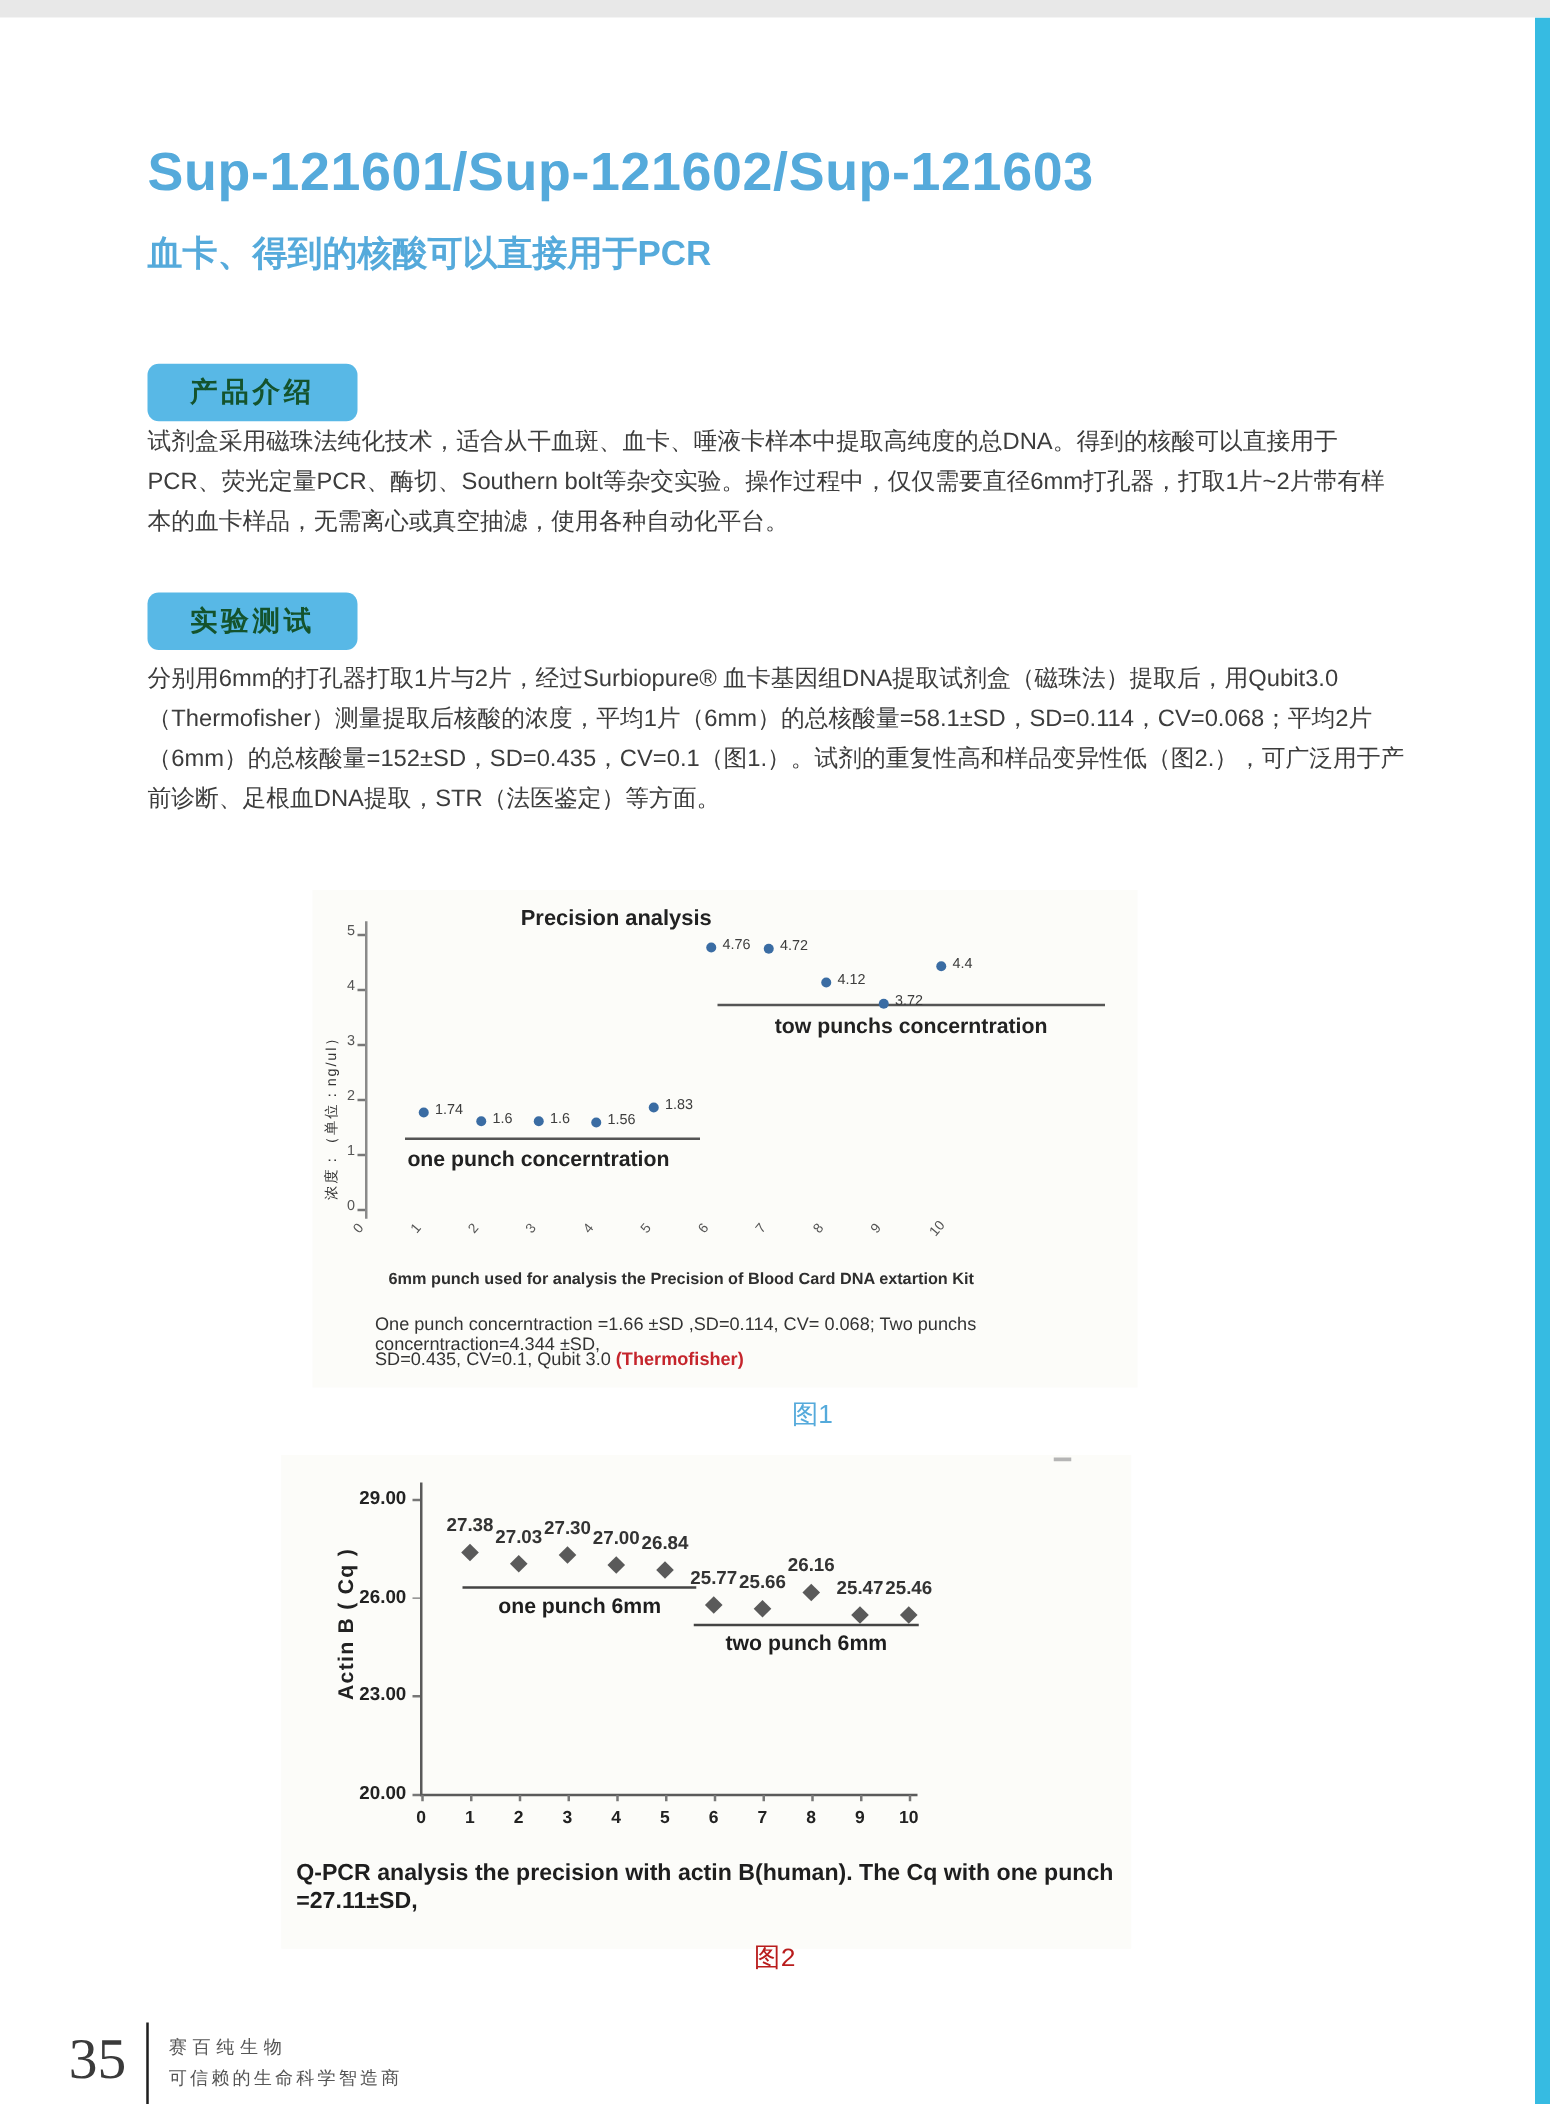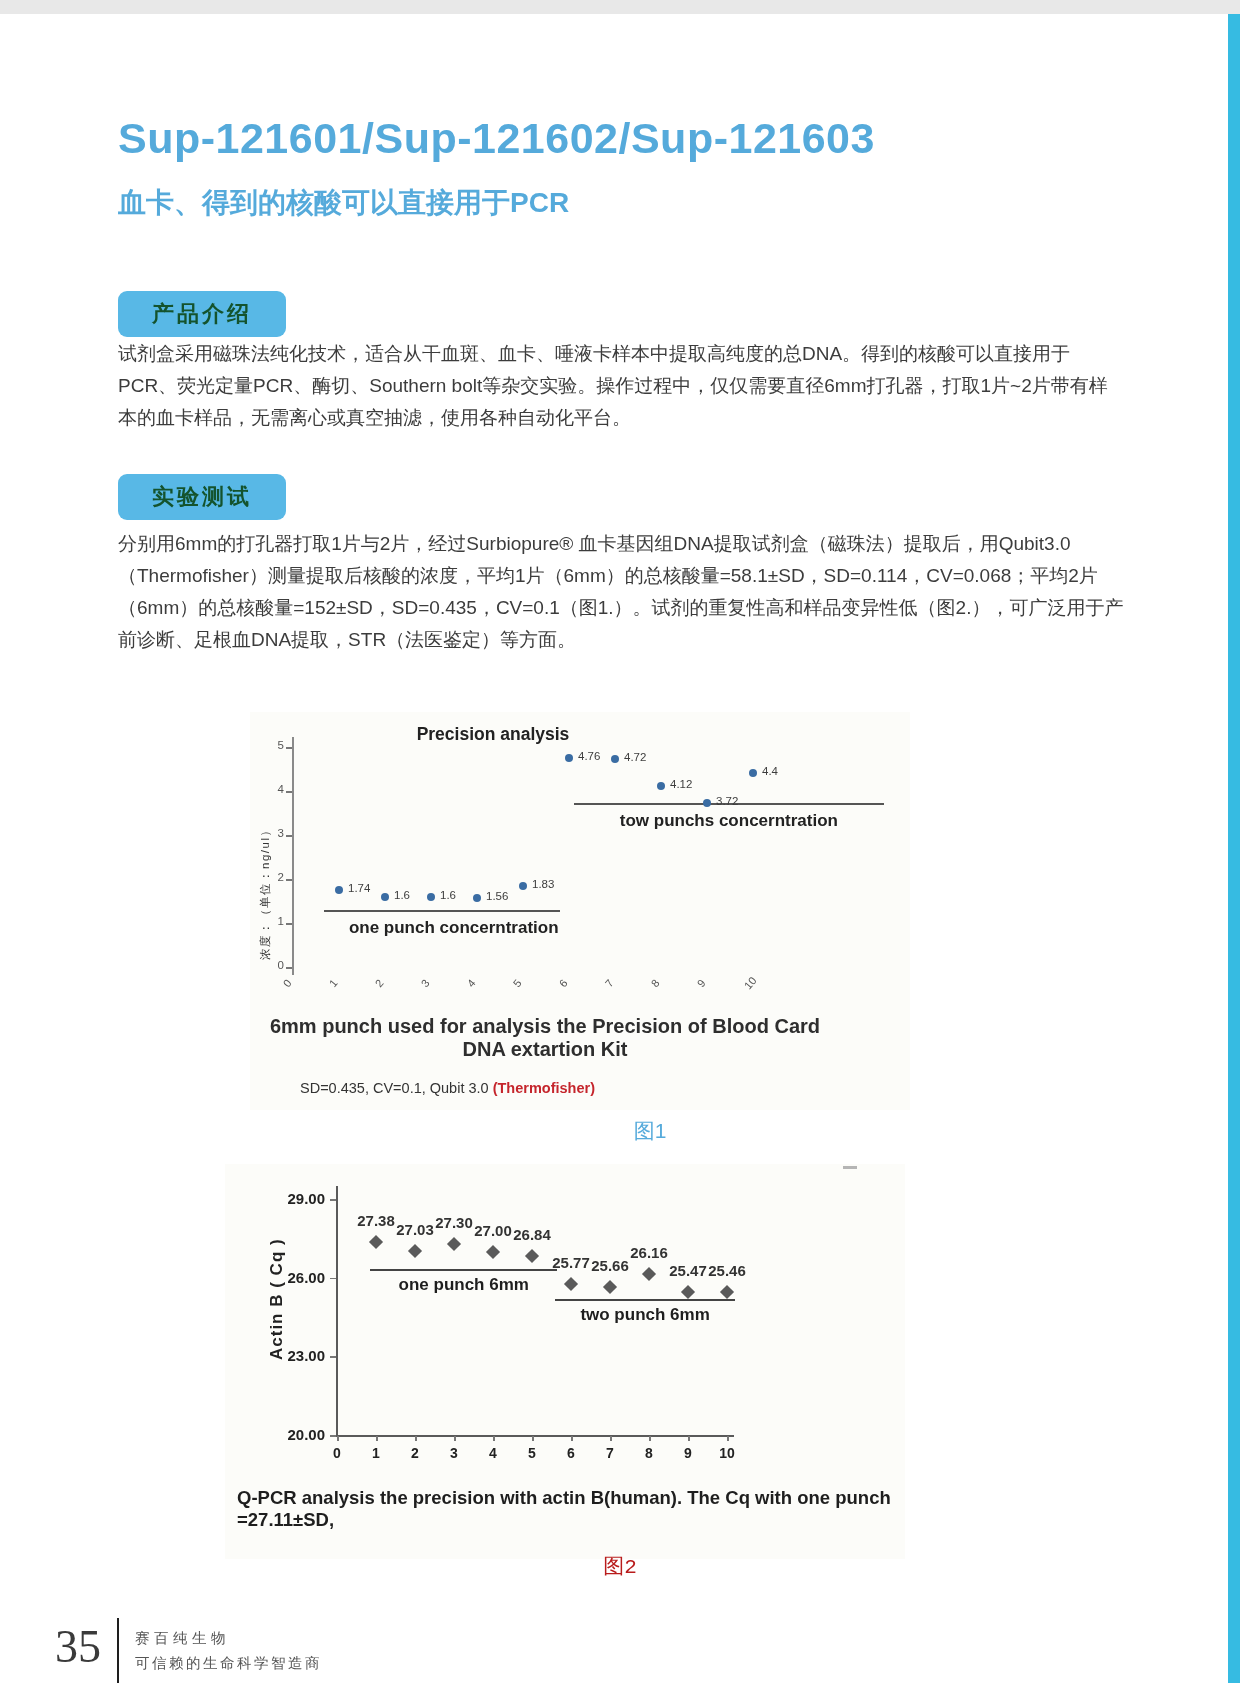--- a/index.html
+++ b/index.html
@@ -25,21 +25,21 @@
   .c1-ylabel{position:absolute;left:8px;top:248px;transform:rotate(-90deg);transform-origin:0 0;
              white-space:nowrap;font-size:11.5px;letter-spacing:1.5px;color:#333;}
   .c1-yaxis{position:absolute;left:42px;top:25px;width:2px;height:238px;background:#8a8a8a;}
   .c1-ytick{position:absolute;left:12px;width:22px;text-align:right;font-size:11.5px;color:#555;}
   .c1-xtick{position:absolute;font-size:11px;color:#555;transform:rotate(-50deg);}
   .c1-dot{position:absolute;border-radius:50%;}
   .c1-dlabel{position:absolute;font-size:11.5px;color:#3d3d3d;white-space:nowrap;}
   .c1-line{position:absolute;height:2px;background:#555;}
   .c1-sname{position:absolute;text-align:center;font-size:17px;font-weight:600;color:#222;}
   .c1-cap-title{position:absolute;left:10px;top:303px;width:570px;text-align:center;
-                font-size:20px;font-weight:bold;color:#2e2e2e;}
+                font-size:13px;font-weight:bold;color:#2e2e2e;}
   .c1-cap1{position:absolute;left:50px;top:340px;font-size:14.5px;color:#333;}
   .c1-cap2{position:absolute;left:50px;top:368px;font-size:14.5px;color:#333;}
   .brand{font-weight:bold;}
 
   .c2-ylabel{position:absolute;left:42px;top:196px;transform:rotate(-90deg);transform-origin:0 0;
              white-space:nowrap;font-size:17px;font-weight:bold;color:#222;letter-spacing:1px;}
   .c2-yaxis{position:absolute;left:111px;top:22px;width:2px;height:251px;background:#5a5a5a;}
   .c2-xaxis{position:absolute;left:111px;top:271px;width:398px;height:2px;background:#5a5a5a;}
   .c2-ytick{position:absolute;left:36px;width:64px;text-align:right;font-size:15px;font-weight:bold;color:#222;}
   .c2-xtick{position:absolute;width:20px;text-align:center;font-size:14px;font-weight:bold;color:#222;}
@@ -103,21 +103,21 @@
         <div class="c1-xtick" style="left: 126px; top: 265px;">2</div>
         <div class="c1-xtick" style="left: 172px; top: 265px;">3</div>
         <div class="c1-xtick" style="left: 218px; top: 265px;">4</div>
         <div class="c1-xtick" style="left: 264px; top: 265px;">5</div>
         <div class="c1-xtick" style="left: 310px; top: 265px;">6</div>
         <div class="c1-xtick" style="left: 356px; top: 265px;">7</div>
         <div class="c1-xtick" style="left: 402px; top: 265px;">8</div>
         <div class="c1-xtick" style="left: 448px; top: 265px;">9</div>
         <div class="c1-xtick" style="left: 494px; top: 265px;">10</div>
         <div class="c1-line" style="left: 74.28px; top: 197.8px; width: 235.52px;"></div>
-        <div class="c1-sname" style="left: 86px; top: 205.8px; width: 235.52px;">one punch concerntration</div>
+        <div class="c1-sname" style="left: 63px; top: 205.8px; width: 235.52px;">one punch concerntration</div>
         <div class="c1-dot" style="left: 85px; top: 174.44px; width: 8px; height: 8px; background: rgb(58, 108, 163);"></div>
         <div class="c1-dlabel" style="left: 98px; top: 170.44px;">1.74</div>
         <div class="c1-dot" style="left: 131px; top: 180.6px; width: 8px; height: 8px; background: rgb(58, 108, 163);"></div>
         <div class="c1-dlabel" style="left: 144px; top: 176.6px;">1.6</div>
         <div class="c1-dot" style="left: 177px; top: 180.6px; width: 8px; height: 8px; background: rgb(58, 108, 163);"></div>
         <div class="c1-dlabel" style="left: 190px; top: 176.6px;">1.6</div>
         <div class="c1-dot" style="left: 223px; top: 182.36px; width: 8px; height: 8px; background: rgb(58, 108, 163);"></div>
         <div class="c1-dlabel" style="left: 236px; top: 178.36px;">1.56</div>
         <div class="c1-dot" style="left: 269px; top: 170.48px; width: 8px; height: 8px; background: rgb(58, 108, 163);"></div>
         <div class="c1-dlabel" style="left: 282px; top: 166.48px;">1.83</div>
@@ -128,20 +128,21 @@
         <div class="c1-dot" style="left: 361px; top: 43.32px; width: 8px; height: 8px; background: rgb(58, 108, 163);"></div>
         <div class="c1-dlabel" style="left: 374px; top: 39.32px;">4.72</div>
         <div class="c1-dot" style="left: 407px; top: 69.72px; width: 8px; height: 8px; background: rgb(58, 108, 163);"></div>
         <div class="c1-dlabel" style="left: 420px; top: 65.72px;">4.12</div>
         <div class="c1-dot" style="left: 453px; top: 87.32px; width: 8px; height: 8px; background: rgb(58, 108, 163);"></div>
         <div class="c1-dlabel" style="left: 466px; top: 83.32px;">3.72</div>
         <div class="c1-dot" style="left: 499px; top: 57.4px; width: 8px; height: 8px; background: rgb(58, 108, 163);"></div>
         <div class="c1-dlabel" style="left: 512px; top: 53.4px;">4.4</div>
       </div>
     <div class="c1-cap-title">6mm  punch used for analysis the Precision of Blood Card DNA extartion  Kit</div>
+    <div class="c1-cap1">One punch concerntraction =1.66 ±SD ,SD=0.114, CV= 0.068; Two punchs concerntraction=4.344 ±SD,</div>
     <div class="c1-cap2">
       <span>SD=0.435, CV=0.1,  Qubit 3.0 </span><span class="brand" id="brand-span" style="color: rgb(197, 37, 44);">(Thermofisher)</span>
     </div>
   </div>
   <div class="figlabel figlabel1" style="color: rgb(85, 170, 219); padding-left: 30px;">图1</div>
 
   <div class="figure fig2">
     <div class="c2-ylabel">Actin B ( Cq )</div>
     <div class="c2-yaxis"></div>
     <div class="c2-xaxis"></div>

